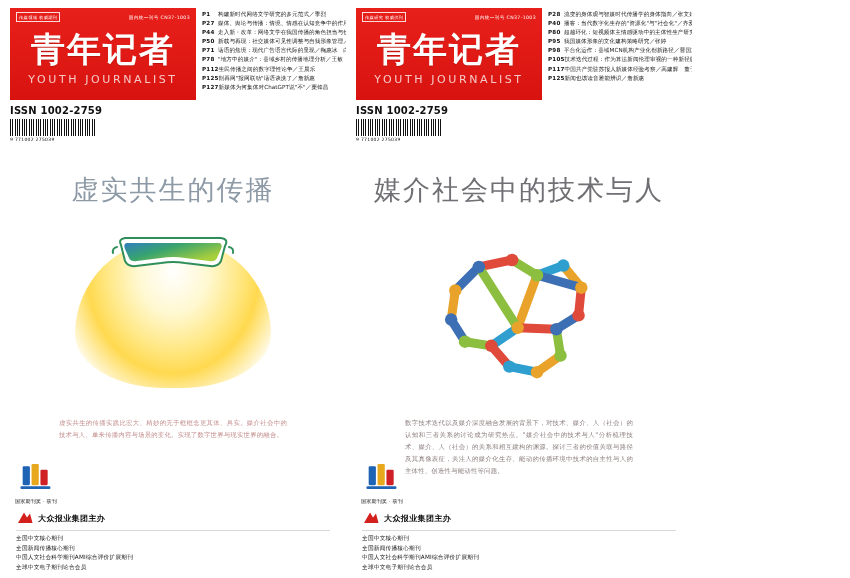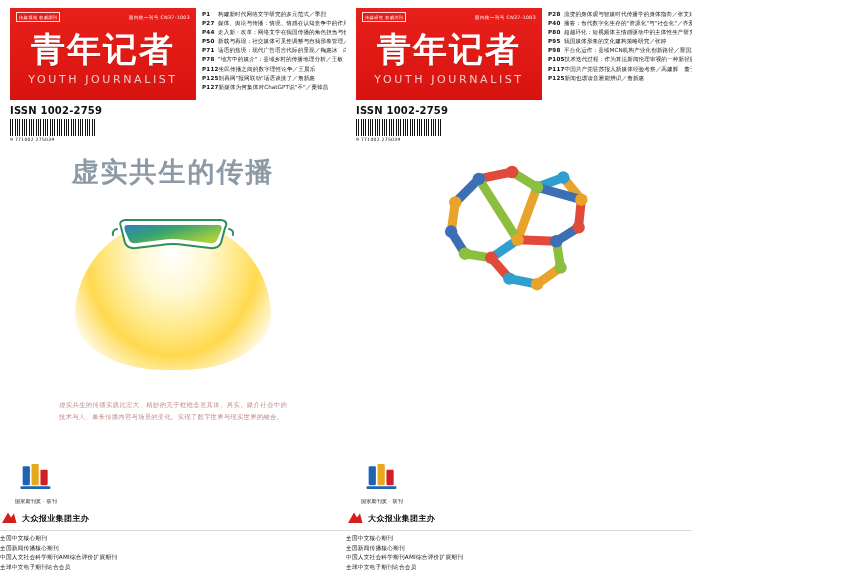--- a/index.html
+++ b/index.html
@@ -138,24 +138,24 @@
   }
   .toc-text {
     font-size: 5.6px;
     letter-spacing: 0.1px;
   }
 
   
   .headline {
     text-align: center;
     font-family: "DejaVu Serif", "Liberation Serif", serif;
-    font-weight: bold;
+    font-weight: normal;
     font-size: 27px;
     letter-spacing: 2px;
-    margin-top: 34px;
+    margin-top: 52px;
   }
   .headline.left-tone { color: #8d9aa6; }
   .headline.right-tone { color: #6f6f74; }
 
   
   .art {
     position: relative;
     height: 205px;
     margin-top: 4px;
   }
@@ -202,21 +202,21 @@
   }
   .blurb.left-tone { color: #c48f8f; }
   .blurb.right-tone { color: #8d7f7f; }
 
   
   .footer {
     position: absolute;
     left: 0;
     right: 0;
     bottom: 6px;
-    padding: 0 0;
+    padding: 0 16px;
     box-sizing: border-box;
   }
   .award-badge {
     position: absolute;
     left: 14px;
     bottom: 74px;
     width: 44px;
     text-align: center;
   }
   .award-badge .glyph {
@@ -420,20 +420,21 @@
           <span class="toc-page">P117</span>
           <span class="toc-text">中国共产党驻苏报人新媒体经验考察／高建辉　董子洛</span>
         </div>
         <div class="toc-row">
           <span class="toc-page">P125</span>
           <span class="toc-text">新闻也该读音雅能辨识／詹新惠</span>
         </div>
       </div>
     </div>
 
+    <div class="headline right-tone">媒介社会中的技术与人</div>
 
     <div class="art">
       <svg class="network" viewBox="0 0 300 260">
         <g stroke-linecap="round" fill="none" stroke-width="13">
           <path d="M58 96 L92 62" stroke="#3d6fb4"></path>
           <path d="M92 62 L140 52" stroke="#e04a3a"></path>
           <path d="M140 52 L176 74" stroke="#8cbf3f"></path>
           <path d="M176 74 L214 60" stroke="#2f9fd0"></path>
           <path d="M214 60 L240 92" stroke="#e9a32a"></path>
           <path d="M240 92 L236 132" stroke="#e04a3a"></path>
@@ -464,20 +465,21 @@
           <circle cx="176" cy="214" r="9" fill="#e9a32a"></circle>
           <circle cx="136" cy="206" r="9" fill="#2f9fd0"></circle>
           <circle cx="110" cy="176" r="9" fill="#e04a3a"></circle>
           <circle cx="72" cy="170" r="9" fill="#8cbf3f"></circle>
           <circle cx="52" cy="138" r="9" fill="#3d6fb4"></circle>
           <circle cx="148" cy="150" r="9" fill="#e9a32a"></circle>
         </g>
       </svg>
     </div>
 
+    <div class="blurb right-tone">数字技术迭代以及媒介深度融合发展的背景下，对技术、媒介、人（社会）的认知和三者关系的讨论成为研究热点。"媒介社会中的技术与人"分析梳理技术、媒介、人（社会）的关系和相互建构的渊源。探讨三者的价值关联与路径及其真像表征，关注人的媒介化生存、能动的传播环境中技术的自主性与人的主体性、创造性与能动性等问题。</div>
 
     <div class="award-badge">
       <svg class="glyph" viewBox="0 0 60 54">
         <rect x="6" y="6" width="13" height="34" rx="2" fill="#1f63b4"></rect>
         <rect x="22" y="2" width="13" height="38" rx="2" fill="#e8a81d"></rect>
         <rect x="38" y="12" width="13" height="28" rx="2" fill="#cf2026"></rect>
         <rect x="2" y="42" width="54" height="5" rx="2" fill="#1f63b4"></rect>
       </svg>
       <div class="cap">国家期刊奖 · 获刊</div>
     </div>

